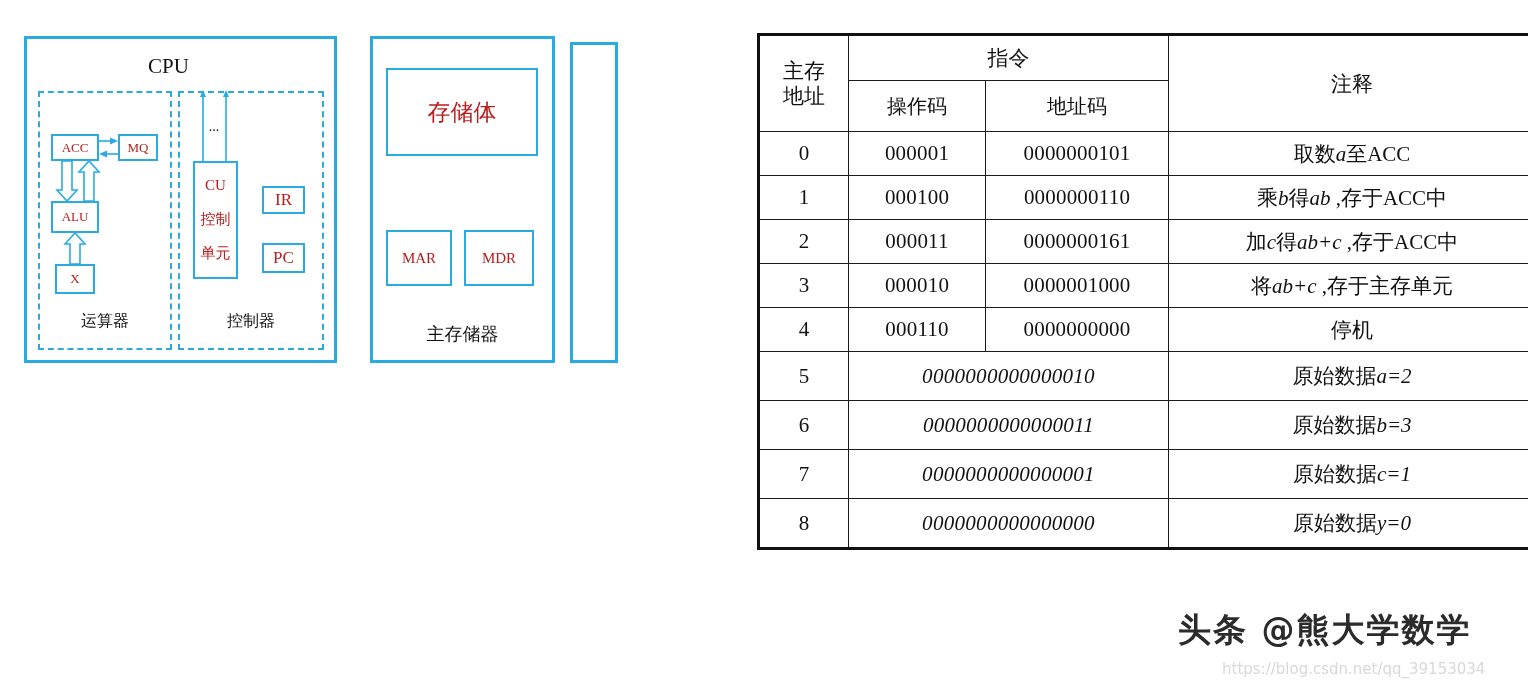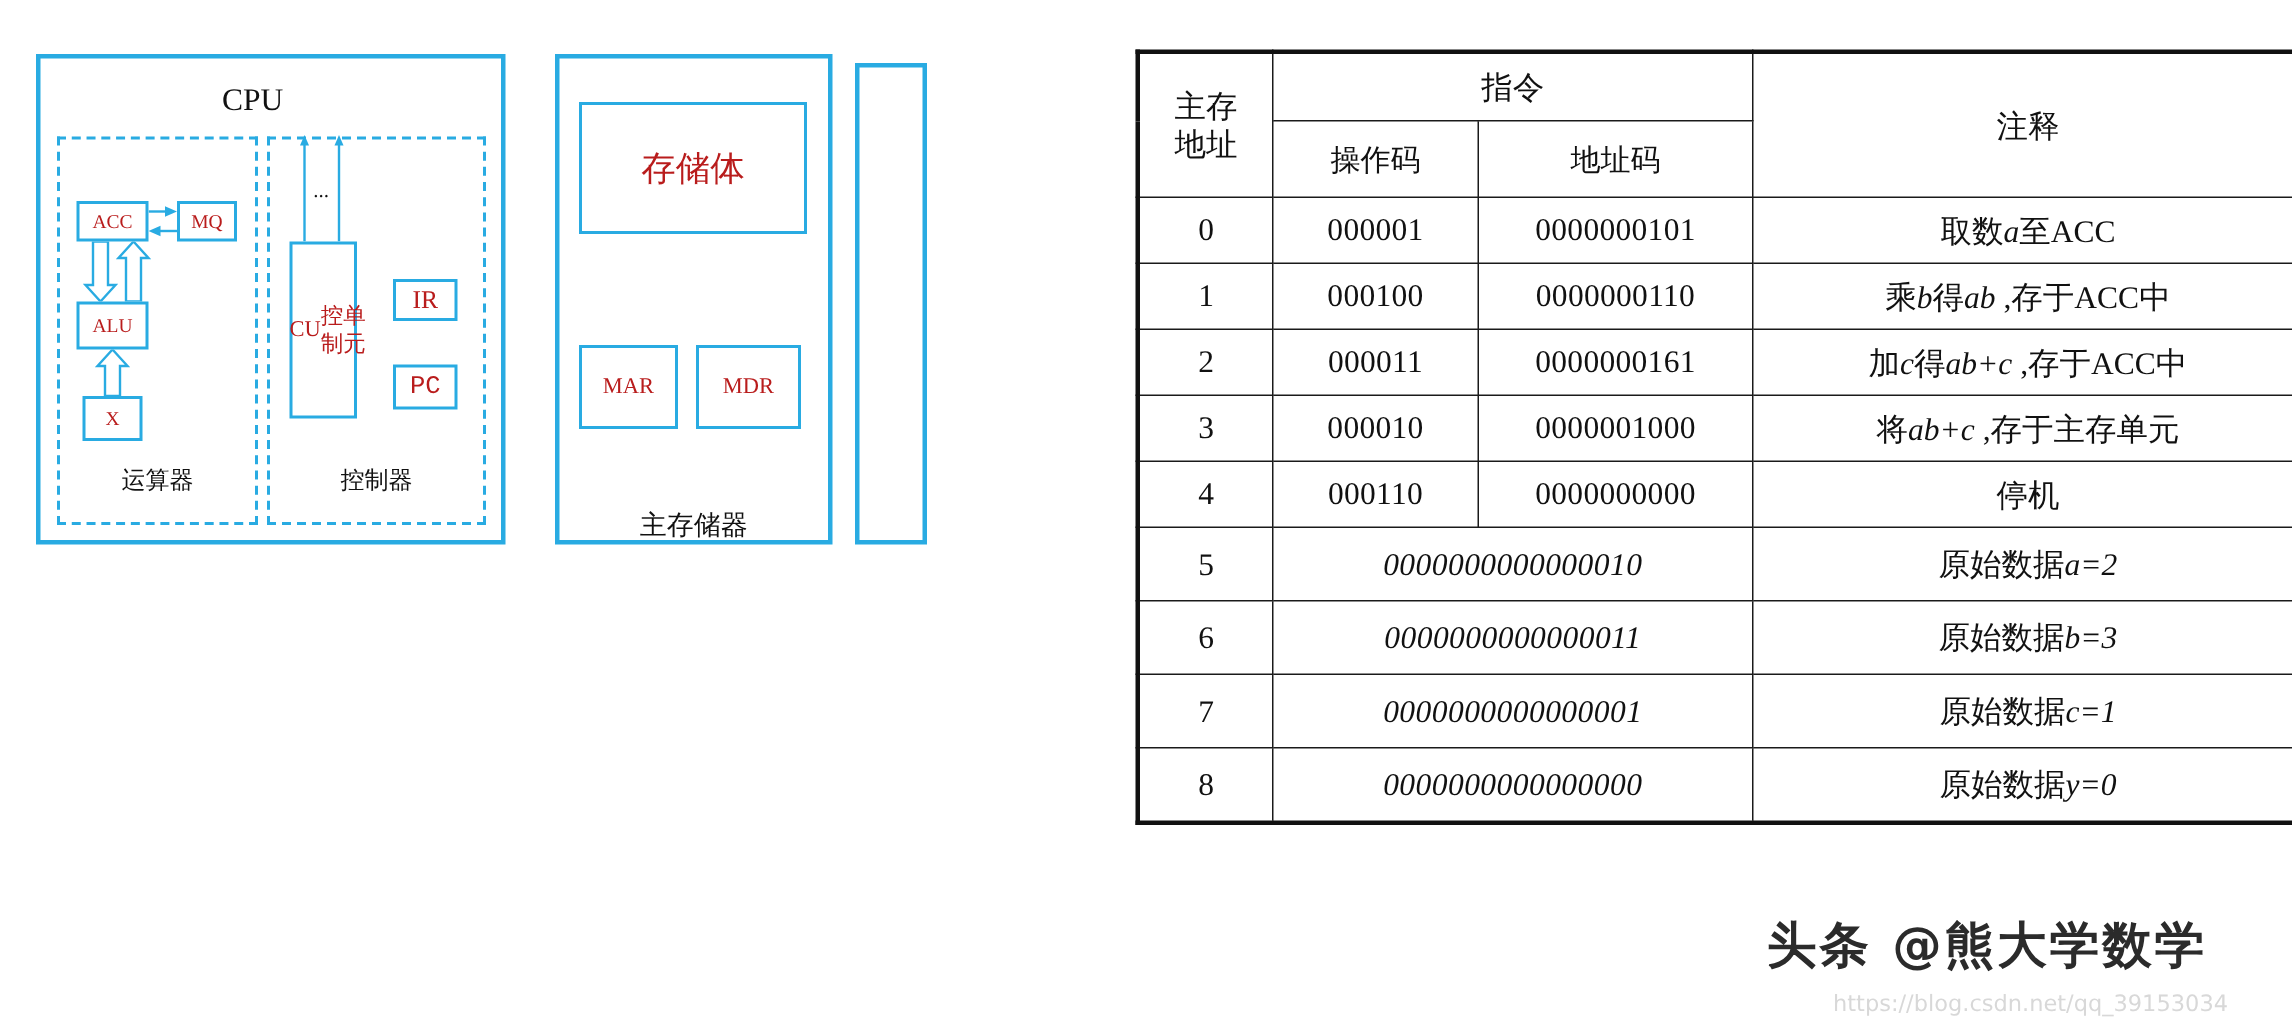--- a/index.html
+++ b/index.html
@@ -72,35 +72,35 @@
     display: flex; align-items: center; justify-content: center;
     text-align: center;
     color: #b91c1c;
     font-size: 13px;
     pointer-events: none;
   }
   .boxtext.big { font-size: 17px; }
 
   #cu-text {
     left: 193px; top: 161px; width: 45px; height: 118px;
-    flex-direction: row;
+    flex-direction: column;
     justify-content: space-evenly;
     font-size: 15px;
   }
 
   #lbl-alu-group  { left: 38px;  top: 313px; width: 134px; font-size: 16px; }
   #lbl-ctrl-group { left: 178px; top: 313px; width: 146px; font-size: 16px; }
 
   
   #mem-outer { left: 370px; top: 36px; width: 185px; height: 327px; }
   #mem-body  { left: 386px; top: 68px; width: 152px; height: 88px; }
   #mem-body-text { left: 386px; top: 68px; width: 152px; height: 88px; font-size: 23px; }
   #box-mar { left: 386px; top: 230px; width: 66px; height: 56px; }
   #box-mdr { left: 464px; top: 230px; width: 70px; height: 56px; }
-  #lbl-mem { left: 370px; top: 325px; width: 185px; font-size: 18px; margin-top: 16px; }
+  #lbl-mem { left: 370px; top: 325px; width: 185px; font-size: 18px; }
 
   
   #io-outer { left: 570px; top: 42px; width: 48px; height: 321px; }
   #io-text  { left: 570px; top: 42px; width: 48px; height: 321px; font-size: 15px; }
 
   
   #conn {
     position: absolute;
     left: 0; top: 0;
     width: 700px; height: 400px;
@@ -259,21 +259,21 @@
   <div class="boxtext" id="cu-text">
     <span>CU</span>
     <span>控制</span>
     <span>单元</span>
   </div>
 
   <div class="cyanbox-thin" id="box-ir"></div>
   <div class="boxtext big" style="left:262px; top:186px; width:43px; height:28px;">IR</div>
 
   <div class="cyanbox-thin" id="box-pc"></div>
-  <div class="boxtext big" style="left:262px; top:243px; width:43px; height:30px;font-family:Liberation Mono, monospace;">PC</div>
+  <div class="boxtext big" style="left:262px; top:243px; width:43px; height:30px;">PC</div>
 
   <div class="lbl" id="lbl-alu-group">运算器</div>
   <div class="lbl" id="lbl-ctrl-group">控制器</div>
 
   <div class="cyanbox" id="mem-outer"></div>
   <div class="cyanbox-thin" id="mem-body"></div>
   <div class="boxtext" id="mem-body-text">存储体</div>
 
   <div class="cyanbox-thin" id="box-mar"></div>
   <div class="boxtext" style="left:386px; top:230px; width:66px; height:56px; font-size:15px;">MAR</div>

